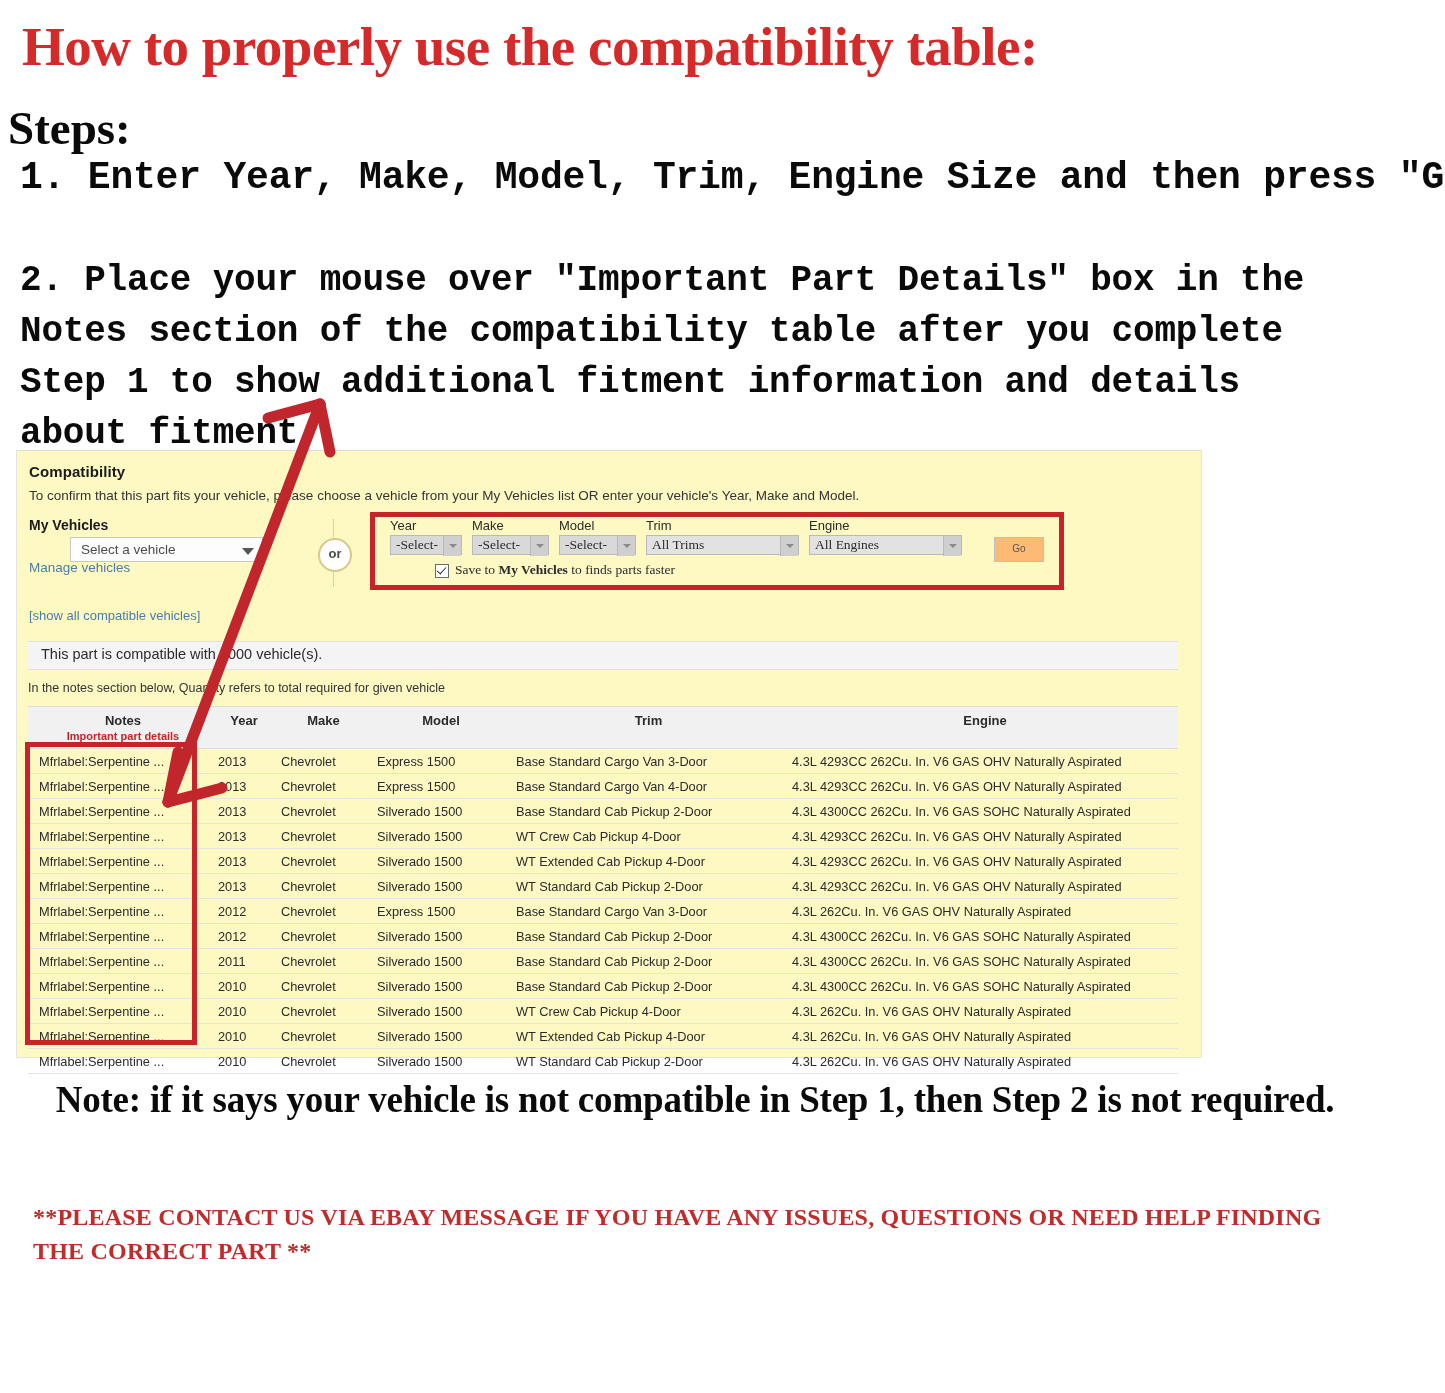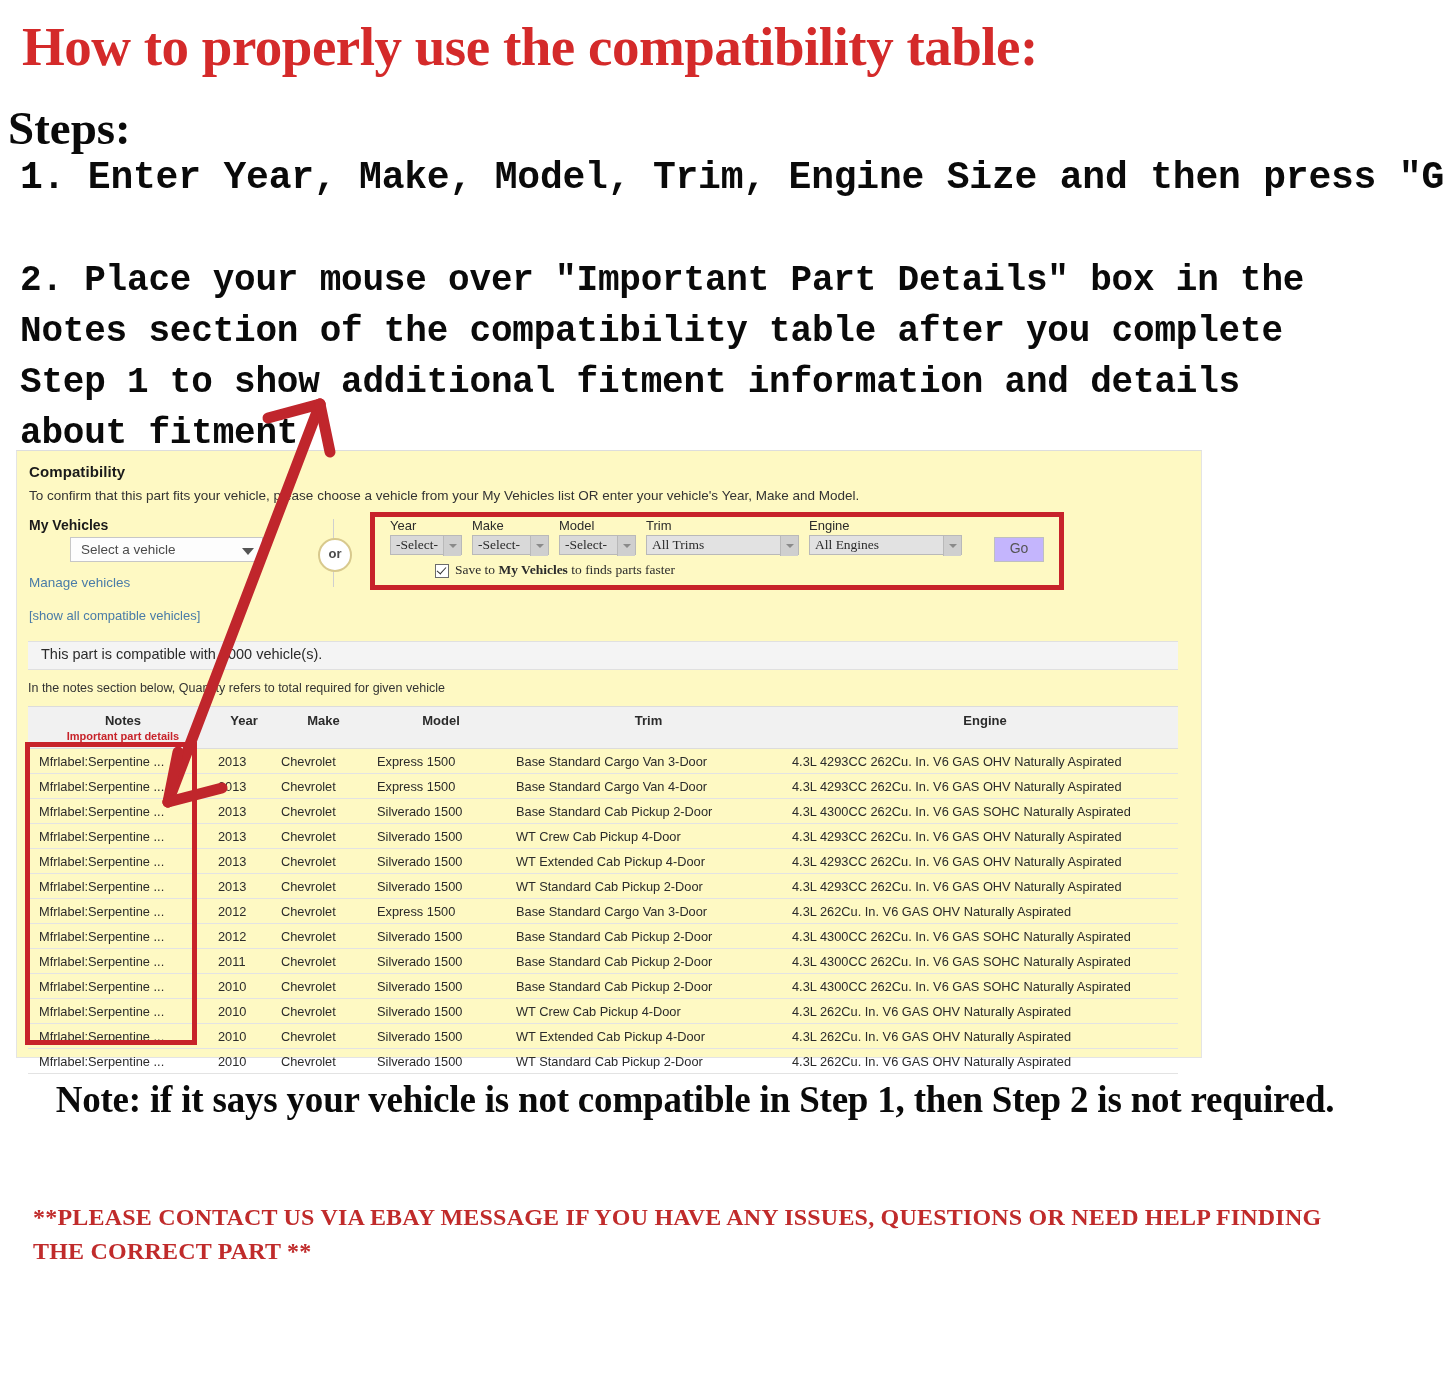--- a/index.html
+++ b/index.html
@@ -91,21 +91,21 @@
   }
   .vehicle-select .vs-text{
     position:absolute;left:10px;top:4px;font-size:13.5px;color:#4b4b4b;
   }
   .vehicle-select .vs-arrow{
     position:absolute;right:8px;top:10px;
     width:0;height:0;border-left:6px solid transparent;border-right:6px solid transparent;
     border-top:7px solid #555555;
   }
   .manage-vehicles{
-    position:absolute;left:12px;top:124px;
+    position:absolute;left:12px;top:109px;
     font-size:13.5px;color:#4a7ca8;
   }
   .show-all{
     position:absolute;left:12px;top:157px;
     font-size:13px;color:#4a7ca8;
   }
 
   .or-wrap{position:absolute;left:297px;top:68px;width:40px;height:68px;}
   .or-line{position:absolute;left:19px;top:0;width:1px;height:68px;background:#cfcfcf;}
   .or-circle{
@@ -140,22 +140,22 @@
     position:absolute;right:0;top:0;width:17px;height:20px;
     background:#cfcfcf;border-left:1px solid #b9b9b9;
   }
   .sel-box .sel-btn:after{
     content:"";position:absolute;left:5px;top:8px;
     width:0;height:0;border-left:4px solid transparent;border-right:4px solid transparent;
     border-top:4px solid #8a8a8a;
   }
   .go-btn{
     position:absolute;left:604px;top:19px;width:48px;height:23px;
-    background:#c4b5fd;border:1px solid #bfbfbf;
-    font-size:14px;color:#555555;text-align:center;line-height:21px;
+    background:#fdba74;border:1px solid #bfbfbf;
+    font-size:10px;color:#555555;text-align:center;line-height:21px;
     font-family:"Liberation Sans", sans-serif;
   }
   .save-row{
     position:absolute;left:390px;top:562px;
     font-size:13.5px;color:#2b2b2b;display:flex;align-items:center;padding-left:45px;
   }
   .save-check{
     display:inline-block;width:12px;height:12px;border:1px solid #6b6b6b;background:#fff;
     margin-right:6px;position:relative;top:1px;
   }

